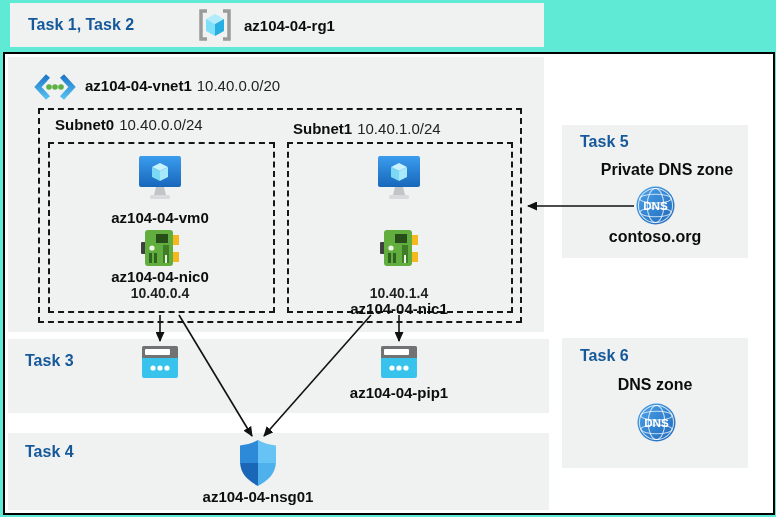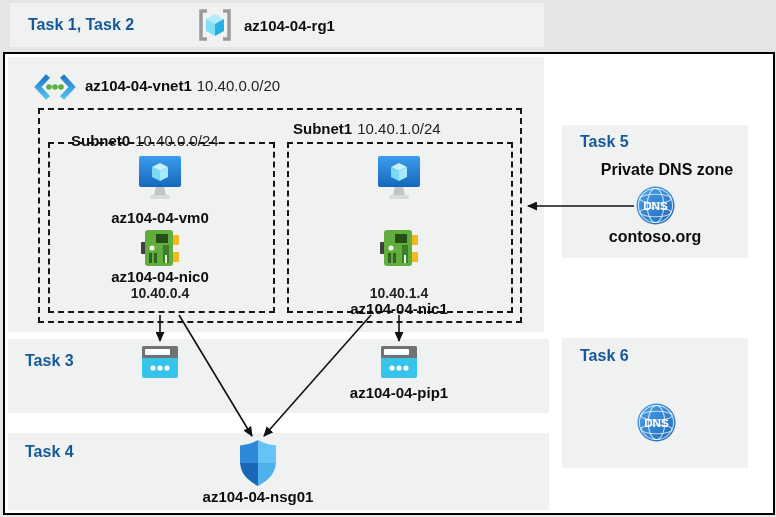--- a/index.html
+++ b/index.html
@@ -1,17 +1,17 @@
 <!DOCTYPE html>
 <html><head>
 <meta charset="utf-8">
 <style>
   html,body{margin:0;padding:0;background:#ffffff;}
   .page{
-    position:relative;width:776px;height:517px;background:#e5e5e5;overflow:hidden;
+    position:relative;width:776px;height:517px;background:#5eead4;overflow:hidden;
     font-family:"Liberation Sans","DejaVu Sans",sans-serif;color:#111;
   }
   .abs{position:absolute;}
   .band{background:#f0f1f1;}
   .taskLabel{font-weight:bold;font-size:16px;color:#15599a;}
   .resLabel{font-weight:bold;font-size:15px;color:#0d0d0d;text-align:center;}
   .ipLabel{font-size:14px;color:#1f1f1f;text-align:center;font-weight:bold;}
   .titleLabel{font-weight:bold;font-size:16px;color:#0d0d0d;text-align:center;}
   .outerRect{border:2px solid #000;background:#fff;box-sizing:border-box;}
   .dash{border:2px dashed #161616;box-sizing:border-box;background:transparent;}
@@ -80,21 +80,21 @@
     <circle cx="16" cy="14" r="2.8" fill="#5cb044"></circle>
     <circle cx="22" cy="14" r="2.8" fill="#5cb044"></circle>
     <circle cx="28" cy="14" r="2.8" fill="#5cb044"></circle>
   </svg>
   <div class="abs" style="left:85px;top:77px;">
     <span class="hdrName">az104-04-vnet1</span><span class="hdrCidr">10.40.0.0/20</span>
   </div>
 
   <div class="abs dash" style="left:38px;top:108px;width:484px;height:215px;"></div>
 
-  <div class="abs" style="left:55px;top:132px;margin-left:16px;">
+  <div class="abs" style="left:55px;top:116px;">
     <span class="hdrName">Subnet0</span><span class="hdrCidr">10.40.0.0/24</span>
   </div>
   <div class="abs" style="left:293px;top:120px;">
     <span class="hdrName">Subnet1</span><span class="hdrCidr">10.40.1.0/24</span>
   </div>
 
   <div class="abs dash" style="left:48px;top:142px;width:227px;height:171px;"></div>
   <div class="abs dash" style="left:287px;top:142px;width:226px;height:171px;"></div>
 
   <svg class="abs" style="left:138px;top:156px;" width="44" height="47" viewBox="0 0 44 47">
@@ -187,20 +187,21 @@
     <circle cx="20" cy="20" r="17.5" fill="none" stroke="#ffffff" stroke-opacity="0.75" stroke-width="1.1"></circle>
     <ellipse cx="20" cy="20" rx="8.5" ry="17.5" fill="none" stroke="#ffffff" stroke-opacity="0.75" stroke-width="1.1"></ellipse>
     <ellipse cx="20" cy="13" rx="16" ry="4.5" fill="none" stroke="#ffffff" stroke-opacity="0.7" stroke-width="1.1"></ellipse>
     <ellipse cx="20" cy="27" rx="16" ry="4.5" fill="none" stroke="#ffffff" stroke-opacity="0.7" stroke-width="1.1"></ellipse>
     <text x="20" y="24.5" text-anchor="middle" font-size="12" font-weight="bold" fill="#ffffff" font-family="Liberation Sans, DejaVu Sans, sans-serif">DNS</text>
   </svg>
   <div class="abs titleLabel" style="left:562px;top:228px;width:186px;">contoso.org</div>
 
   <div class="abs band" style="left:562px;top:338px;width:186px;height:130px;"></div>
   <div class="abs taskLabel" style="left:580px;top:347px;">Task 6</div>
+  <div class="abs titleLabel" style="left:562px;top:376px;width:186px;">DNS zone</div>
   <svg class="abs" style="left:637px;top:403px;" width="39" height="39" viewBox="0 0 40 40">
     <circle cx="20" cy="20" r="19.5" fill="url(#g-dns)"></circle>
     <circle cx="20" cy="20" r="17.5" fill="none" stroke="#ffffff" stroke-opacity="0.75" stroke-width="1.1"></circle>
     <ellipse cx="20" cy="20" rx="8.5" ry="17.5" fill="none" stroke="#ffffff" stroke-opacity="0.75" stroke-width="1.1"></ellipse>
     <ellipse cx="20" cy="13" rx="16" ry="4.5" fill="none" stroke="#ffffff" stroke-opacity="0.7" stroke-width="1.1"></ellipse>
     <ellipse cx="20" cy="27" rx="16" ry="4.5" fill="none" stroke="#ffffff" stroke-opacity="0.7" stroke-width="1.1"></ellipse>
     <text x="20" y="24.5" text-anchor="middle" font-size="12" font-weight="bold" fill="#ffffff" font-family="Liberation Sans, DejaVu Sans, sans-serif">DNS</text>
   </svg>
 
   <svg class="abs arrowLayer" style="left:0;top:0;" width="776" height="517" viewBox="0 0 776 517">

